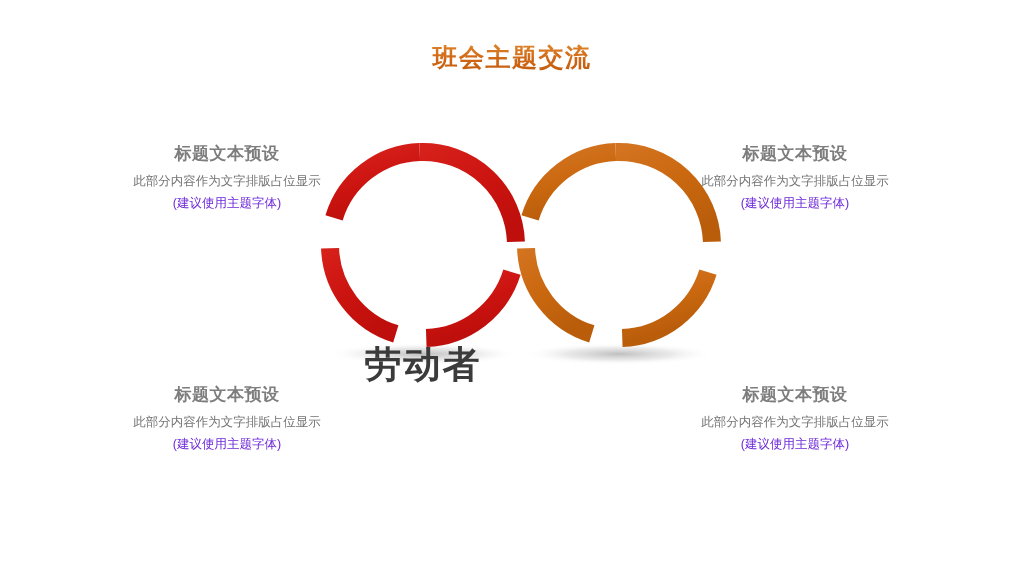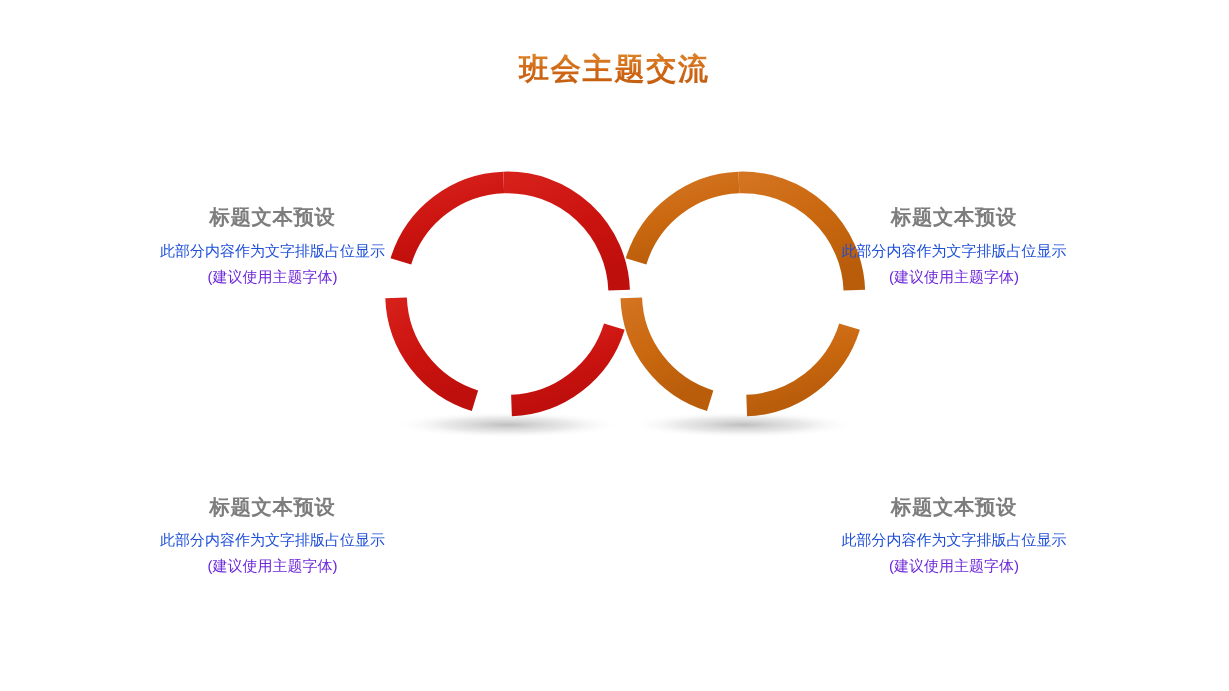--- a/index.html
+++ b/index.html
@@ -69,34 +69,33 @@
     white-space: nowrap;
   }
   .ring-label.left  { left: 43px; }
   .ring-label.right { left: 239px; }
 
   
   .caption {
     position: absolute;
     width: 230px;
     text-align: center;
-    margin-top: 28px;
   }
   .caption .cap-head {
     font-size: 17px;
     font-weight: bold;
     color: #7d7d7d;
     letter-spacing: 0.5px;
     line-height: 1.35;
     white-space: nowrap;
   }
   .caption .cap-body {
     margin-top: 6px;
     font-size: 12.5px;
-    color: #1d4ed8;
+    color: #737373;
     line-height: 1.55;
     font-family: Liberation Serif, serif;
   }
   .caption .cap-note {
     margin-top: 3px;
     font-size: 12.5px;
     color: #6d28d9;
     line-height: 1.55;
   }
 
@@ -149,20 +148,21 @@
       </g>
 
       <g transform="translate(133,127) rotate(-6)" fill="none" stroke="url(#redGrad)" stroke-width="18" stroke-linecap="butt">
         <path d="M 6.49 -92.77 A 93 93 0 0 1 92.77 6.49"></path>
         <path d="M 85.62 36.34 A 93 93 0 0 1 -6.49 92.77"></path>
         <path d="M -36.34 85.62 A 93 93 0 0 1 -92.77 -6.49"></path>
         <path d="M -85.62 -36.34 A 93 93 0 0 1 6.49 -92.77"></path>
       </g>
     </svg>
 
+    <div class="ring-label left">劳动者</div>
   </div>
 
   <div class="caption tl">
     <div class="cap-head">标题文本预设</div>
     <div class="cap-body">此部分内容作为文字排版占位显示</div>
     <div class="cap-note">(建议使用主题字体)</div>
   </div>
 
   <div class="caption tr">
     <div class="cap-head">标题文本预设</div>

